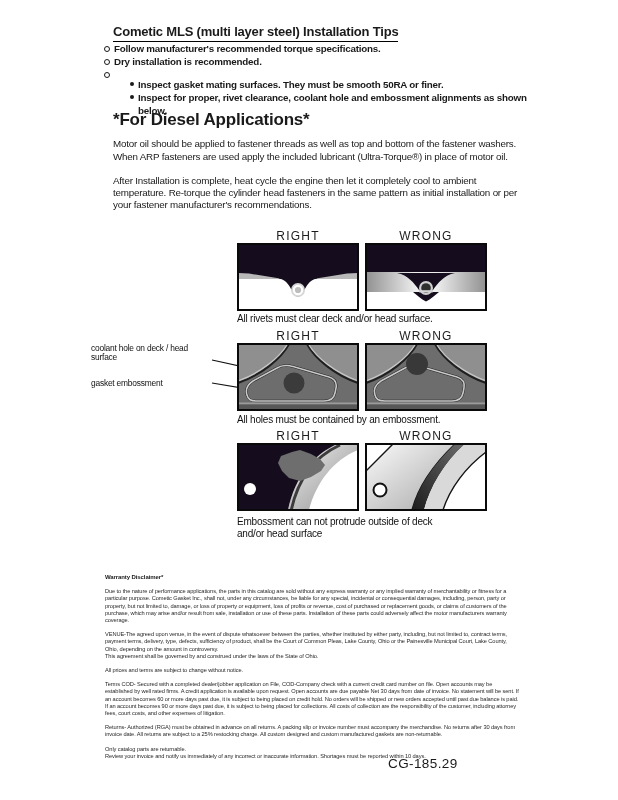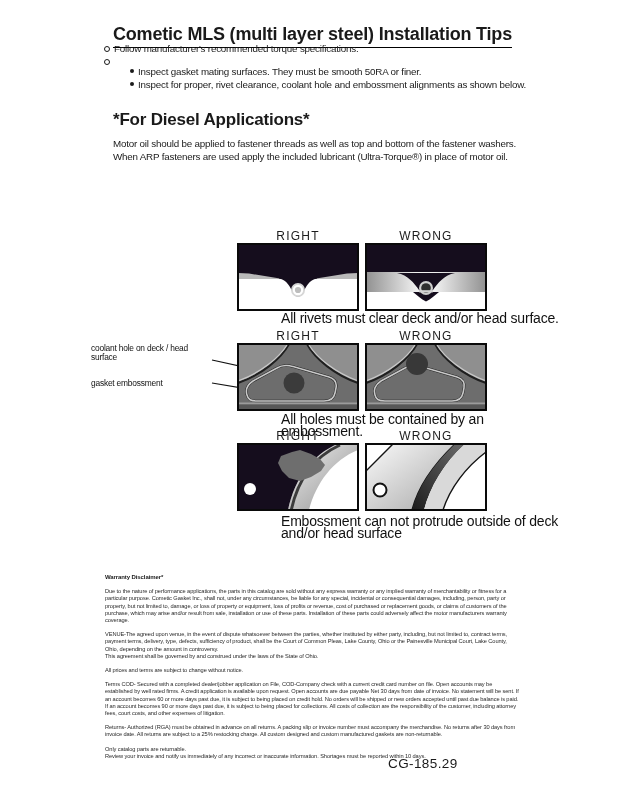--- a/index.html
+++ b/index.html
@@ -1,74 +1,79 @@
 <!DOCTYPE html>
 <html><head>
 <meta charset="utf-8">
 <style>
   html,body{margin:0;padding:0;}
   body{width:618px;height:800px;background:#ffffff;position:relative;overflow:hidden;
        font-family:"Liberation Sans","DejaVu Sans",sans-serif;color:#1a1a1a;
        -webkit-font-smoothing:antialiased;}
   .abs{position:absolute;}
   
-  .title{left:113px;top:24px;font-size:18px;font-weight:bold;letter-spacing:-0.2px;
+  .title{left:113px;top:24px;font-size:13px;font-weight:bold;letter-spacing:-0.2px;
          border-bottom:1.5px solid #000;padding-bottom:2px;}
   
-  .tips{left:104px;top:42px;width:440px;font-size:9.8px;letter-spacing:-0.2px;}
+  .tips{left:104px;top:42px;width:440px;font-size:9.8px;letter-spacing:-0.2px;font-weight:bold;}
   .tip-row{display:flex;align-items:flex-start;line-height:13px;}
   .tip-row.sub{margin-left:26px;}
   .marker-circle{width:4px;height:4px;border:1px solid #1a1a1a;border-radius:50%;
                  margin:4px 4px 0 0;flex:none;}
   .marker-dot{width:4px;height:4px;background:#1a1a1a;border-radius:50%;
               margin:4px 4px 0 0;flex:none;}
   .tip-text{white-space:pre-line;}
   
   .diesel{left:113px;top:114px;width:406px;font-size:9.8px;line-height:12.3px;letter-spacing:-0.2px;}
   .diesel h2{font-size:17px;font-weight:bold;margin:0 0 7px 0;letter-spacing:-0.2px;}
   .diesel p{margin:12px 0 7px 0;white-space:pre-line;}
   
   .dlabel{width:122px;text-align:center;font-size:12px;letter-spacing:1.2px;color:#1c1c1c;}
   .panel{width:122px;height:68px;}
   .panel svg{display:block;width:122px;height:68px;}
-  .caption{font-size:14px;letter-spacing:-0.2px;color:#111;white-space:pre-line;line-height:11.5px;margin-left:44px;}
+  .caption{font-size:10px;letter-spacing:-0.2px;color:#111;white-space:pre-line;line-height:11.5px;}
   .sidelabel{font-size:8.4px;letter-spacing:-0.2px;text-align:left;line-height:9px;color:#111;}
   
   .legal{left:105px;top:574px;width:414px;font-size:5.7px;line-height:7.2px;color:#2a2a2a;
          letter-spacing:-0.1px;}
   .legal h3{font-size:6px;font-weight:bold;margin:0 0 7px 0;color:#1a1a1a;}
   .legal p{margin:0 0 7px 0;white-space:pre-line;}
   .pagenum{left:388px;top:756px;font-size:13.5px;letter-spacing:0.4px;color:#1a1a1a;}
 </style>
 </head>
 <body>
 
 <div class="abs title">Cometic MLS (multi layer steel) Installation Tips</div>
 
 <div class="abs tips">
   <div class="tip-row">
     <span class="marker-circle"></span>
     <span class="tip-text">Follow manufacturer's recommended torque specifications.</span>
   </div>
   <div class="tip-row">
     <span class="marker-circle"></span>
+    <span class="tip-text">Dry installation is recommended.</span>
+  </div>
+  <div class="tip-row">
+    <span class="marker-circle"></span>
   </div>
   <div class="tip-row sub">
     <span class="marker-dot"></span>
     <span class="tip-text">Inspect gasket mating surfaces.  They must be smooth 50RA or finer.</span>
   </div>
   <div class="tip-row sub">
     <span class="marker-dot"></span>
     <span class="tip-text">Inspect for proper, rivet clearance, coolant hole and embossment alignments as shown below.</span>
   </div>
 </div>
 
 <div class="abs diesel">
   <h2>*For Diesel Applications*</h2>
   <p>Motor oil should be applied to fastener threads as well as top and bottom of the fastener washers. When ARP fasteners are used apply the included lubricant (Ultra-Torque®) in place of motor oil.</p>
+  <p>After Installation is complete, heat cycle the engine then let it completely cool to ambient temperature. Re-torque the cylinder head fasteners in the same pattern as initial installation or per your fastener manufacturer's recommendations.</p>
 </div>
 
 <div class="abs dlabel" style="left:237px;top:229px;">RIGHT</div>
 <div class="abs dlabel" style="left:365px;top:229px;">WRONG</div>
 
 <div class="abs panel" style="left:237px;top:243px;">
   <svg viewBox="0 0 122 68" preserveAspectRatio="none">
     <rect x="0" y="0" width="122" height="68" fill="#ffffff"></rect>
     <rect x="0" y="0" width="122" height="36" fill="#150d1d"></rect>
     <polygon points="1,36 1,30 12,30.5 46,36" fill="#b9b9b9"></polygon>

